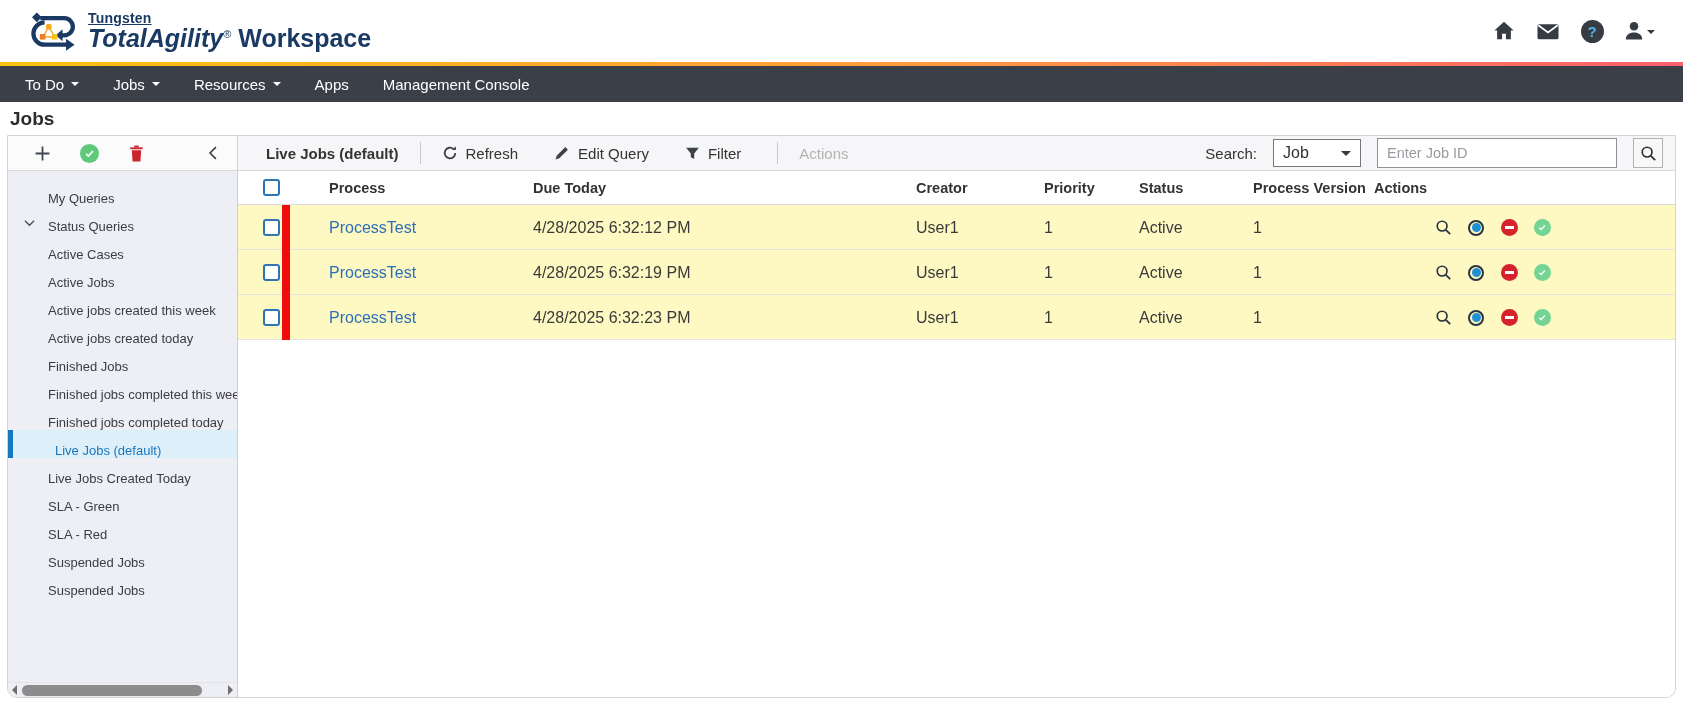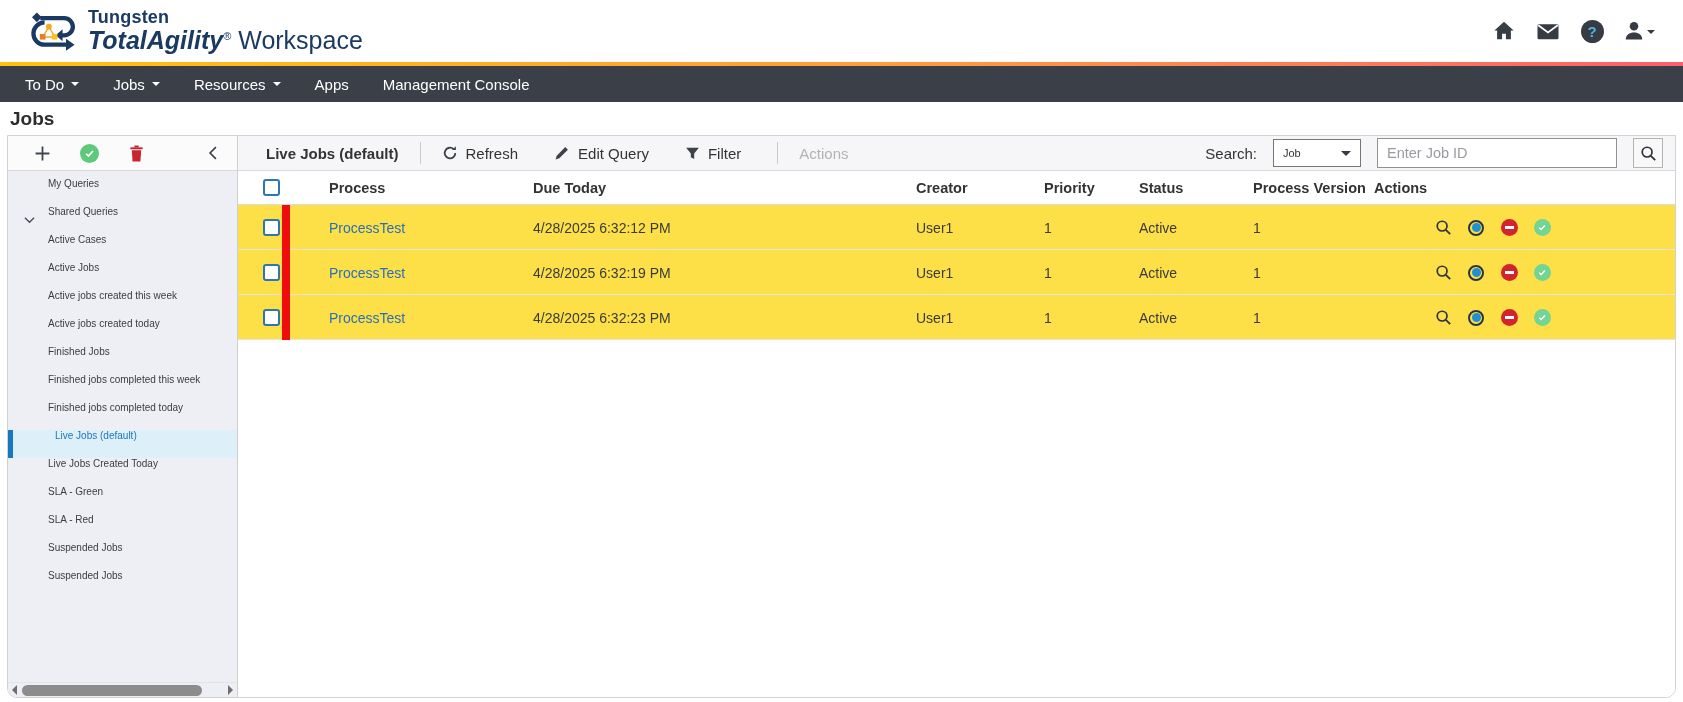--- a/index.html
+++ b/index.html
@@ -4,25 +4,25 @@
 <style>
   * { margin:0; padding:0; box-sizing:border-box; }
   html,body { width:1683px; height:702px; background:#ffffff;
     font-family:"Liberation Sans", sans-serif; color:#3a3a3a; overflow:hidden; }
 
   
   .app-header { height:62px; display:flex; align-items:center; justify-content:space-between;
     padding:0 28px 0 30px; background:#fff; }
   .brand { display:flex; align-items:center; gap:10px; cursor:pointer; }
   .brand-text { line-height:1.05; }
-  .brand-top { font-size:18px; color:#1a3a64; font-weight:600; letter-spacing:.2px; }
+  .brand-top { font-size:14px; color:#1a3a64; font-weight:600; letter-spacing:.2px;text-decoration:underline; }
   .brand-line { font-size:25px; color:#1a3a64; }
   .brand-name { font-weight:700;font-style:italic; }
   .brand-reg { font-size:11px; vertical-align:super; }
-  .brand-product { font-weight:400; }
+  .brand-product { font-weight:700; }
   .hdr-icons { display:flex; align-items:center; gap:18px; }
   .hdr-icon { width:26px; height:26px; display:flex; align-items:center; justify-content:center;
     color:#363b44; cursor:pointer; }
   .help-circle { width:23px; height:23px; border-radius:50%; background:#363b44; color:#4fb3e8;
     font-weight:700; font-size:15px; display:flex; align-items:center; justify-content:center; }
   .user-caret { border:4px solid transparent; border-top-color:#363b44; margin:6px 0 0 2px; }
 
   
   .accent-bar { height:4px; background:linear-gradient(90deg,#ffc20e 0%, #ff9a3e 55%, #fd5f6d 100%); }
 
@@ -44,21 +44,21 @@
   
   .sidebar { width:230px; flex:0 0 230px; display:flex; flex-direction:column;
     border-right:1px solid #cfcfcf; }
   .sb-toolbar { height:35px; flex:0 0 35px; background:#fbfbfc; border-bottom:1px solid #d9d9d9;
     display:flex; align-items:center; gap:27px; padding-left:24px; }
   .sb-tool { width:20px; height:20px; display:flex; align-items:center; justify-content:center; cursor:pointer; }
   .sb-collapse { margin-left:auto; margin-right:14px; color:#3c4048; }
   .check-circle-btn { width:19px; height:19px; border-radius:50%; background:#5ec97b;
     display:flex; align-items:center; justify-content:center; }
   .sb-list { flex:1; background:#edeff4; padding-top:7px; overflow:hidden; }
-  .sb-item { height:28px; display:flex; align-items:flex-start; font-size:10px; color:#3c3c43;
+  .sb-item { height:28px; display:flex; align-items:flex-end; font-size:13px; color:#3c3c43;
     cursor:pointer; white-space:nowrap; overflow:hidden; position:relative; padding-left:40px; }
   .sb-item .chev { position:absolute; left:16px; top:9px; color:#4a5058; }
   .sb-item.selected { background:#ddf0fa; color:#1c76bb; }
   .sb-item.selected::before { content:""; position:absolute; left:0; top:0; bottom:0; width:5px; background:#1779bd; }
   .sb-item.selected { padding-left:47px; }
   .sb-hscroll { flex:0 0 15px; background:#edeff4; display:flex; align-items:center; padding:0 4px; gap:3px;
     border-top:1px solid #e2e4ea; }
   .scroll-arrow { width:0; height:0; border:5px solid transparent; cursor:pointer; }
   .scroll-arrow.left { border-right-color:#6e6e6e; border-left-width:0; }
   .scroll-arrow.right { border-left-color:#6e6e6e; border-right-width:0; }
@@ -70,34 +70,34 @@
   .main-toolbar { height:35px; flex:0 0 35px; background:#f6f6f8; border-bottom:1px solid #d9d9d9;
     display:flex; align-items:center; padding:0 12px 0 28px; font-size:15px; }
   .query-name { font-weight:700; color:#333; white-space:nowrap; }
   .tb-sep { width:1px; height:22px; background:#c9c9c9; margin:0 21px; }
   .tb-btn { display:flex; align-items:center; gap:8px; color:#333; cursor:pointer; margin-right:36px; white-space:nowrap; }
   .tb-btn .ticon { color:#3d4249; display:flex; }
   .tb-btn.disabled { color:#b3b3b3; cursor:default; margin-right:0; }
   .search-group { margin-left:auto; display:flex; align-items:center; gap:16px; }
   .search-label { color:#333; }
   .search-select { width:88px; height:28px; border:1px solid #767676; background:#fff; display:flex;
-    align-items:center; padding:0 9px; font-size:11px; color:#333; cursor:pointer; }
+    align-items:center; padding:0 9px; font-size:16px; color:#333; cursor:pointer; }
   .select-caret { margin-left:auto; border:5px solid transparent; border-top-color:#363b44; margin-top:5px; }
   .search-input { width:240px; height:30px; border:1px solid #919191; padding:0 9px; font-size:14.5px;
     color:#333; font-family:"Liberation Sans",sans-serif; }
   .search-input::placeholder { color:#9a9aa1; }
   .search-btn { width:30px; height:30px; border:1px solid #b3b3b3; background:#f8f8f9; display:flex;
     align-items:center; justify-content:center; color:#2d3138; cursor:pointer; }
 
   
   .grid-row { display:grid; grid-template-columns:44px 8px 243px 383px 128px 95px 114px 121px 1fr;
     align-items:center; }
   .thead { height:34px; flex:0 0 34px; border-bottom:1px solid #dcdcdc; background:#fff;
     font-weight:700; font-size:14.5px; color:#333; }
-  .trow { height:45px; flex:0 0 45px; border-bottom:1px solid #e4e4e4; background:#fde047; font-size:14px; }
+  .trow { height:45px; flex:0 0 45px; border-bottom:1px solid #e4e4e4; background:#fef9c3; font-size:16px; }
   .cell-process-pad { padding-left:39px; }
   .checkbox { width:17px; height:17px; border:2px solid #2e75b6; border-radius:3px; background:#fff;
     margin-left:25px; cursor:pointer; }
   .sla-stripe { width:8px; height:45px; background:#ee0c0c; }
   .proc-link { color:#2a6fb7; cursor:pointer; text-decoration:none; }
   .actions-cell { display:flex; align-items:center; gap:15px; padding-left:60px; }
   .act-icon { width:18px; height:18px; display:flex; align-items:center; justify-content:center; cursor:pointer; }
   .radio-icon-outer { width:16px; height:16px; border:2px solid #2b3440; border-radius:50%;
     display:flex; align-items:center; justify-content:center; }
   .radio-icon-inner { width:9px; height:9px; border-radius:50%; background:#1e90d6; }
@@ -212,21 +212,21 @@
       </div>
 
       <div class="sb-list">
         <div class="sb-item">
             <span>My Queries</span>
           </div>
         <div class="sb-item">
           <span class="chev"><svg width="11" height="8" viewBox="0 0 12 8">
                 <path d="M1 1.5 L6 6.5 L11 1.5" fill="none" stroke="#4a5058" stroke-width="1.5"></path>
               </svg></span>
-          <span>Shared Queries</span>
+          <span>Status Queries</span>
         </div>
         <div class="sb-item">
             <span>Active Cases</span>
           </div>
         <div class="sb-item">
             <span>Active Jobs</span>
           </div>
         <div class="sb-item">
             <span>Active jobs created this week</span>
           </div>

